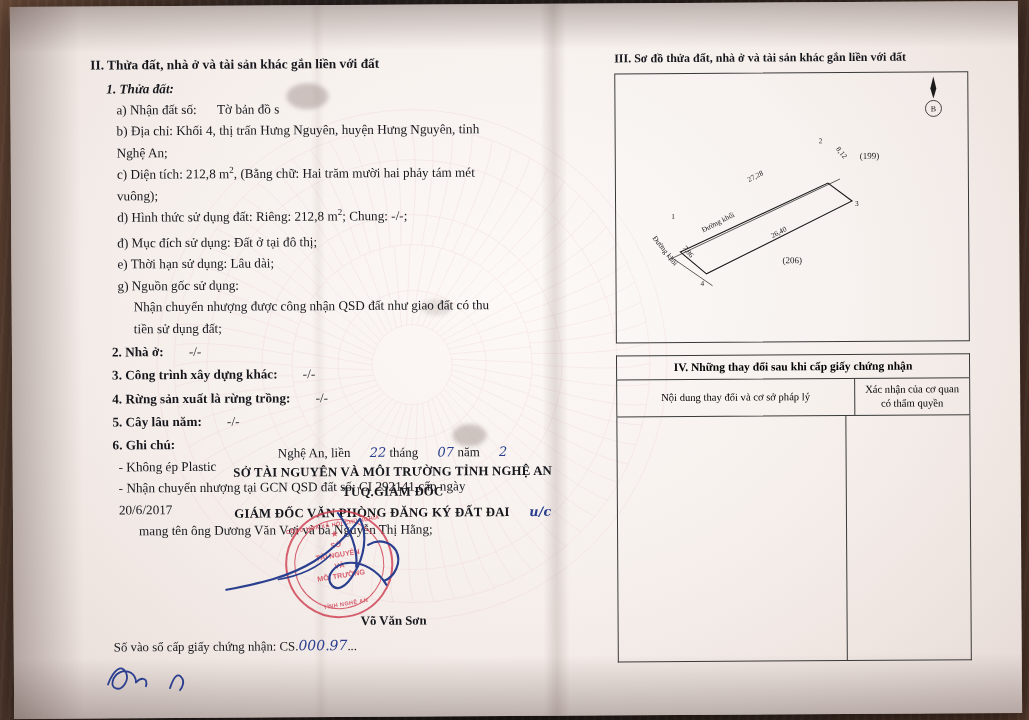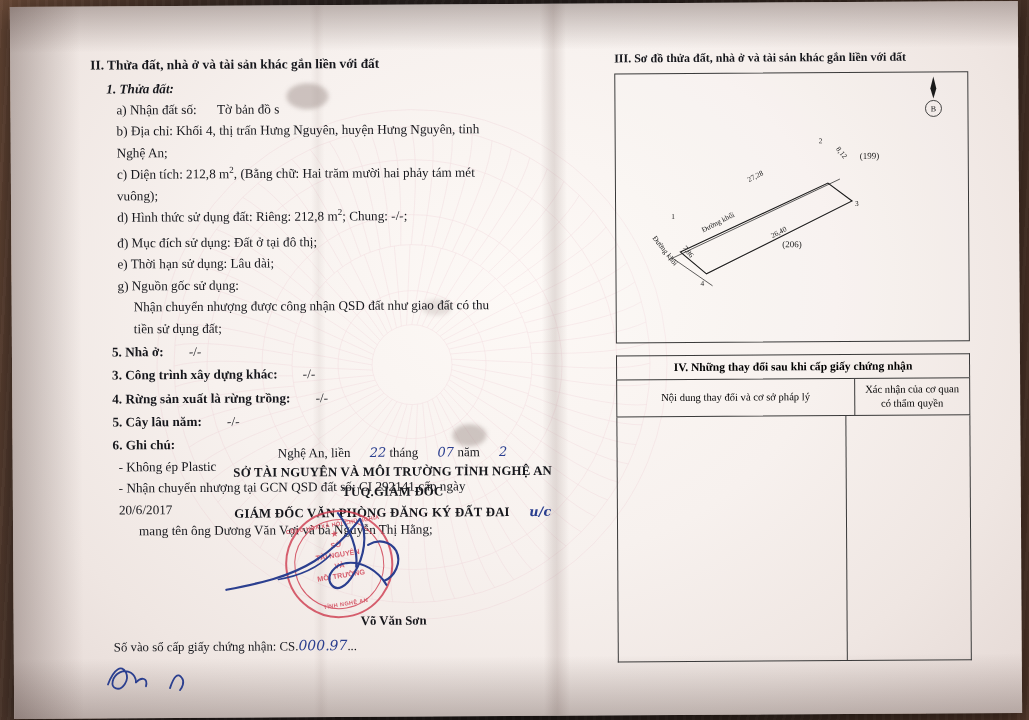--- a/index.html
+++ b/index.html
@@ -488,21 +488,21 @@
       <div class="item wrap">
         <span>d) Hình thức sử dụng đất: Riêng: 212,8 m</span><sup>2</sup><span>;  Chung: -/-;</span>
       </div>
 
       <div class="item" style="margin-top:4px;">đ) Mục đích sử dụng: Đất ở tại đô thị;</div>
       <div class="item">e) Thời hạn sử dụng: Lâu dài;</div>
       <div class="item">g) Nguồn gốc sử dụng:</div>
       <div class="item-indent">Nhận chuyển nhượng được công nhận QSD đất như giao đất có thu tiền sử dụng đất;</div>
 
       <div class="bold-item">
-        <span>5. Nhà ở:</span>
+        <span>2. Nhà ở:</span>
         <span class="val">-/-</span>
       </div>
       <div class="bold-item">
         <span>3. Công trình xây dựng khác:</span>
         <span class="val">-/-</span>
       </div>
       <div class="bold-item">
         <span>4. Rừng sản xuất là rừng trồng:</span>
         <span class="val">-/-</span>
       </div>
@@ -597,21 +597,21 @@
         <div class="lbl lbl-rot-b" style="left:38px;top:158px;">Đường khối</div>
         <div class="lbl" style="left:55px;top:138px;">1</div>
         <div class="lbl" style="left:203px;top:63px;">2</div>
         <div class="lbl" style="left:239px;top:126px;">3</div>
         <div class="lbl" style="left:84px;top:205px;">4</div>
         <div class="lbl lbl-rot-a" style="left:132px;top:102px;">27,28</div>
         <div class="lbl lbl-rot-a" style="left:155px;top:158px;">26,40</div>
         <div class="lbl lbl-rot-b" style="left:68px;top:168px;">7,86</div>
         <div class="lbl lbl-rot-b" style="left:222px;top:70px;">8,12</div>
         <div class="lbl lbl-big" style="left:244px;top:78px;">(199)</div>
-        <div class="lbl lbl-big" style="left:166px;top:166px;">(206)</div>
+        <div class="lbl lbl-big" style="left:166px;top:182px;">(206)</div>
       </div>
     </div>
 
     <div id="sec4">
       <div id="sec4-title">IV. Những thay đổi sau khi cấp giấy chứng nhận</div>
       <div id="sec4-head">
         <div class="c1">Nội dung thay đổi và cơ sở pháp lý</div>
         <div class="c2">Xác nhận của cơ quan có thẩm quyền</div>
       </div>
       <div id="sec4-body">

